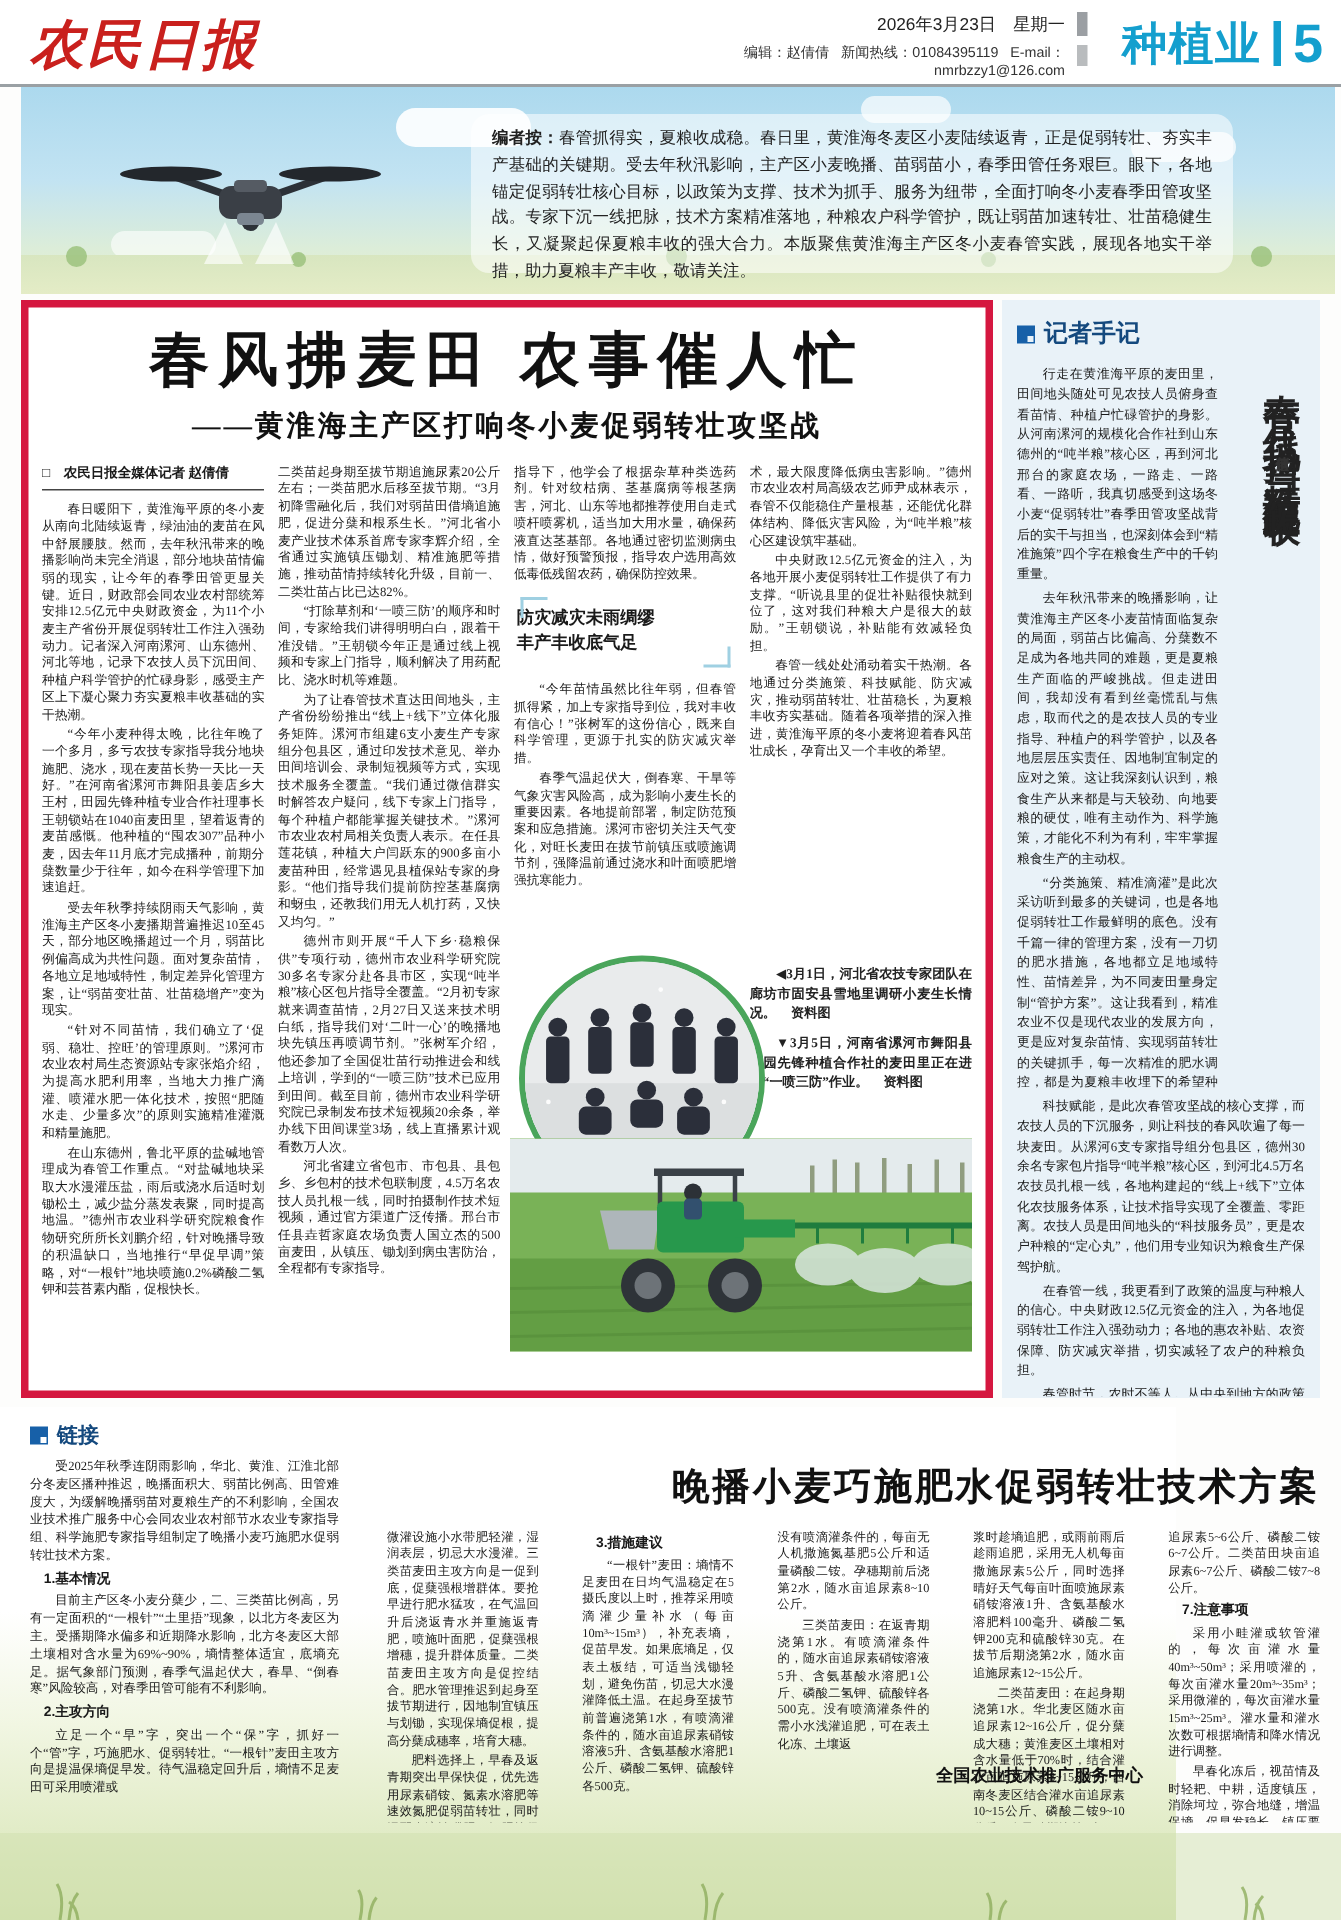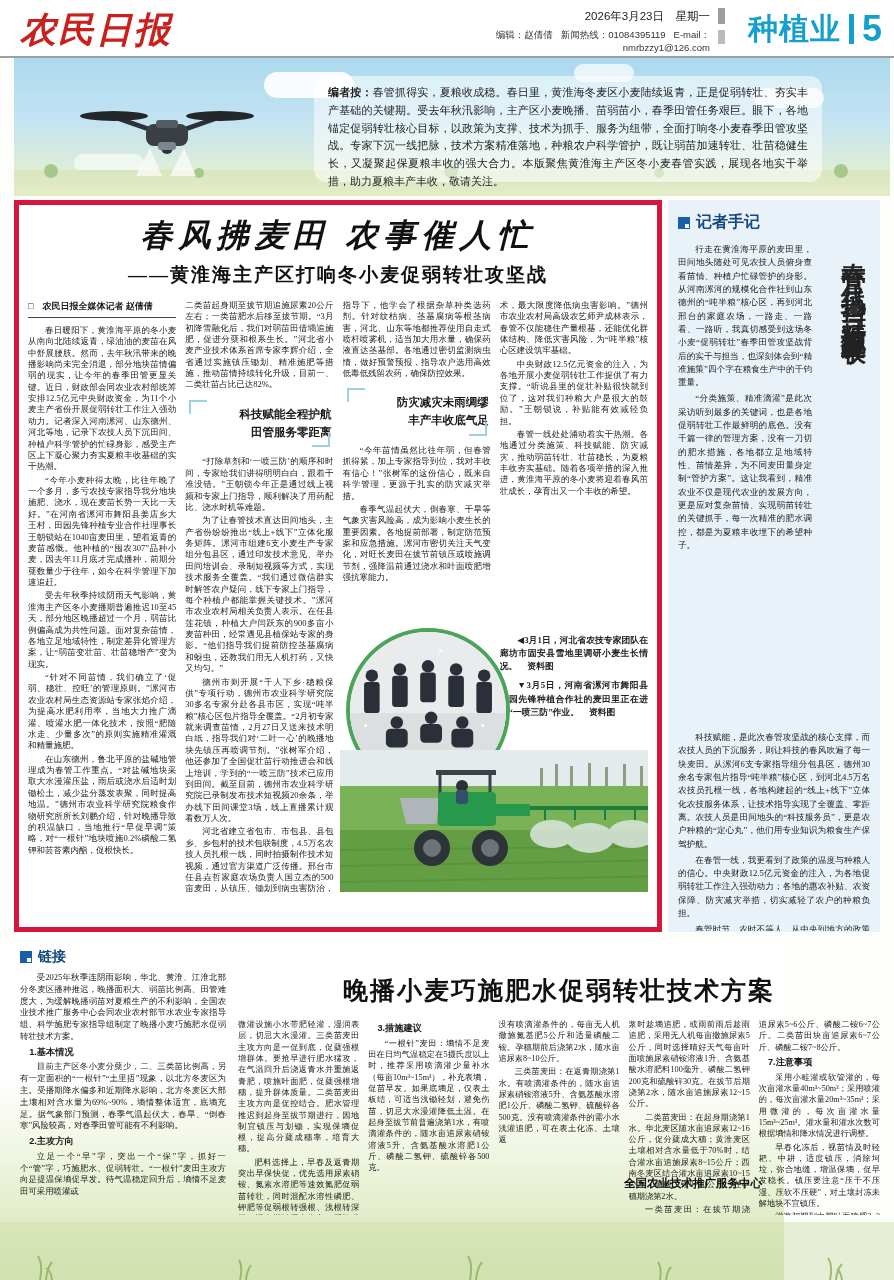--- a/index.html
+++ b/index.html
@@ -30,30 +30,30 @@
   .tree{position:absolute;bottom:18px;width:14px;height:14px;border-radius:50%;background:#9cc27e;opacity:.85;}
   .note-box{position:absolute;left:300px;top:18px;width:508px;height:106px;border-radius:12px;
             background:rgba(255,255,255,.55);padding:8px 14px;box-sizing:border-box;
             font-size:11px;line-height:1.62;text-align:justify;color:#222;}
   .note-box b{font-weight:900;}
   .drone{position:absolute;left:48px;top:22px;}
 
   
   .article{position:absolute;left:14px;top:200px;width:648px;height:732px;box-sizing:border-box;
            border:5px solid #d5173f;background:#fff;padding:8px 9px;}
-  .a-title{font-size:32px;font-weight:900;text-align:center;letter-spacing:6px;line-height:1.15;
-           font-family:"Liberation Sans",sans-serif;color:#111;margin-top:4px;font-style:italic;}
+  .a-title{font-size:40px;font-weight:900;text-align:center;letter-spacing:6px;line-height:1.15;
+           font-family:"Liberation Sans",sans-serif;color:#111;margin-top:4px;}
   .a-sub{font-size:19px;font-weight:700;text-align:center;letter-spacing:2px;margin-top:8px;color:#111;}
   .a-body{position:relative;display:flex;gap:9px;margin-top:12px;height:594px;overflow:hidden;}
   .acol{flex:1;min-width:0;font-size:8.5px;line-height:1.34;overflow:hidden;}
   .acol-short{height:330px;}
   .blk{margin:0 0 2px;}
   .blk.p{text-indent:2em;text-align:justify;}
   .blk.pc{text-indent:0;text-align:justify;}
-  .blk.h{font-weight:900;font-size:11.5px;text-align:right;line-height:1.55;margin:9px 0;
+  .blk.h{font-weight:900;font-size:11.5px;text-align:left;line-height:1.55;margin:9px 0;
          padding:6px 2px;position:relative;white-space:pre-line;font-family:"Liberation Sans",sans-serif;}
   .blk.h::before{content:"";position:absolute;left:4px;top:0;width:16px;height:12px;
          border-left:2px solid #9fd0e2;border-top:2px solid #9fd0e2;}
   .blk.h::after{content:"";position:absolute;right:4px;bottom:0;width:16px;height:12px;
          border-right:2px solid #9fd0e2;border-bottom:2px solid #9fd0e2;}
   .blk.byline{font-weight:700;font-size:9px;text-align:left;border-bottom:1px solid #444;
          padding-bottom:5px;margin-bottom:7px;}
   .captions{margin-top:4px;}
   .cap{font-size:8.8px;line-height:1.5;text-align:justify;text-indent:2em;font-weight:700;margin:0 0 6px;color:#222;}
   .cap .credit{font-weight:900;padding-left:10px;}
@@ -84,24 +84,24 @@
   
   .bottom{position:absolute;left:0;top:938px;width:784px;height:342px;
           background:linear-gradient(180deg,#ffffff 0%,#ffffff 40%,#f1f6e2 62%,#e2ecc8 82%,#d3e2b0 100%);}
   .lk-head{position:absolute;left:20px;top:10px;display:flex;align-items:center;gap:6px;}
   .lk-ico{width:12px;height:12px;background:#1760a8;position:relative;}
   .lk-ico::after{content:"";position:absolute;right:1px;bottom:1px;width:4px;height:4px;background:#fff;}
   .lk-title{font-size:14px;font-weight:900;color:#14497e;font-family:"Liberation Sans",sans-serif;}
   .b-flex{position:absolute;left:20px;top:34px;width:860px;display:flex;gap:12px;}
   .bcol1{width:206px;font-size:8.4px;line-height:1.4;height:236px;overflow:hidden;}
   .bright{flex:1;min-width:0;}
-  .btitle{font-size:25px;font-weight:900;text-align:center;letter-spacing:2px;color:#111;
+  .btitle{font-size:25px;font-weight:900;text-align:right;letter-spacing:2px;color:#111;
           font-family:"Liberation Sans",sans-serif;margin:2px 0 12px;}
   .bcols{display:flex;gap:9px;height:196px;overflow:hidden;}
-  .bcol{flex:1;min-width:0;font-size:8.2px;line-height:1.38;overflow:hidden;}
+  .bcol{flex:1;min-width:0;font-size:8.2px;line-height:1.38;overflow:hidden;margin-left:20px;}
   .blk.bh{font-weight:900;font-size:9.2px;text-indent:1em;margin:3px 0;font-family:"Liberation Sans",sans-serif;}
   .signature{position:absolute;right:22px;top:238px;font-size:11.5px;font-weight:900;color:#111;}
   .grass{position:absolute;left:0;bottom:0;width:894px;height:58px;}
 </style>
 </head>
 <body>
 
 <div class="page">
 
   <div class="hdr">
@@ -162,22 +162,20 @@
       <p class="blk byline">□　农民日报全媒体记者 赵倩倩</p>
           <p class="blk p">春日暖阳下，黄淮海平原的冬小麦从南向北陆续返青，绿油油的麦苗在风中舒展腰肢。然而，去年秋汛带来的晚播影响尚未完全消退，部分地块苗情偏弱的现实，让今年的春季田管更显关键。近日，财政部会同农业农村部统筹安排12.5亿元中央财政资金，为11个小麦主产省份开展促弱转壮工作注入强劲动力。记者深入河南漯河、山东德州、河北等地，记录下农技人员下沉田间、种植户科学管护的忙碌身影，感受主产区上下凝心聚力夯实夏粮丰收基础的实干热潮。</p>
           <p class="blk p">“今年小麦种得太晚，比往年晚了一个多月，多亏农技专家指导我分地块施肥、浇水，现在麦苗长势一天比一天好。”在河南省漯河市舞阳县姜店乡大王村，田园先锋种植专业合作社理事长王朝锁站在1040亩麦田里，望着返青的麦苗感慨。他种植的“囤农307”品种小麦，因去年11月底才完成播种，前期分蘖数量少于往年，如今在科学管理下加速追赶。</p>
           <p class="blk p">受去年秋季持续阴雨天气影响，黄淮海主产区冬小麦播期普遍推迟10至45天，部分地区晚播超过一个月，弱苗比例偏高成为共性问题。面对复杂苗情，各地立足地域特性，制定差异化管理方案，让“弱苗变壮苗、壮苗稳增产”变为现实。</p>
           <p class="blk p">“针对不同苗情，我们确立了‘促弱、稳壮、控旺’的管理原则。”漯河市农业农村局生态资源站专家张焰介绍，为提高水肥利用率，当地大力推广滴灌、喷灌水肥一体化技术，按照“肥随水走、少量多次”的原则实施精准灌溉和精量施肥。</p>
           <p class="blk p">在山东德州，鲁北平原的盐碱地管理成为春管工作重点。“对盐碱地块采取大水漫灌压盐，雨后或浇水后适时划锄松土，减少盐分蒸发表聚，同时提高地温。”德州市农业科学研究院粮食作物研究所所长刘鹏介绍，针对晚播导致的积温缺口，当地推行“早促早调”策略，对“一根针”地块喷施0.2%磷酸二氢钾和芸苔素内酯，促根快长。</p>
         </div>
       <div class="acol">
 
       <p class="blk pc">二类苗起身期至拔节期追施尿素20公斤左右；一类苗肥水后移至拔节期。“3月初降雪融化后，我们对弱苗田借墒追施肥，促进分蘖和根系生长。”河北省小麦产业技术体系首席专家李辉介绍，全省通过实施镇压锄划、精准施肥等措施，推动苗情持续转化升级，目前一、二类壮苗占比已达82%。</p>
-          <p class="blk h">科技赋能全程护航
-田管服务零距离</p>
           <p class="blk p">“打除草剂和‘一喷三防’的顺序和时间，专家给我们讲得明明白白，跟着干准没错。”王朝锁今年正是通过线上视频和专家上门指导，顺利解决了用药配比、浇水时机等难题。</p>
           <p class="blk p">为了让春管技术直达田间地头，主产省份纷纷推出“线上+线下”立体化服务矩阵。漯河市组建6支小麦生产专家组分包县区，通过印发技术意见、举办田间培训会、录制短视频等方式，实现技术服务全覆盖。“我们通过微信群实时解答农户疑问，线下专家上门指导，每个种植户都能掌握关键技术。”漯河市农业农村局相关负责人表示。在任县莲花镇，种植大户闫跃东的900多亩小麦苗种田，经常遇见县植保站专家的身影。“他们指导我们提前防控茎基腐病和蚜虫，还教我们用无人机打药，又快又均匀。”</p>
           <p class="blk p">德州市则开展“千人下乡·稳粮保供”专项行动，德州市农业科学研究院30多名专家分赴各县市区，实现“吨半粮”核心区包片指导全覆盖。“2月初专家就来调查苗情，2月27日又送来技术明白纸，指导我们对‘二叶一心’的晚播地块先镇压再喷调节剂。”张树军介绍，他还参加了全国促壮苗行动推进会和线上培训，学到的“一喷三防”技术已应用到田间。截至目前，德州市农业科学研究院已录制发布技术短视频20余条，举办线下田间课堂3场，线上直播累计观看数万人次。</p>
           <p class="blk p">河北省建立省包市、市包县、县包乡、乡包村的技术包联制度，4.5万名农技人员扎根一线，同时拍摄制作技术短视频，通过官方渠道广泛传播。邢台市任县垚哲家庭农场负责人国立杰的500亩麦田，从镇压、锄划到病虫害防治，全程都有专家指导。</p>
         </div>
       <div class="acol acol-short">
 
       <p class="blk pc">指导下，他学会了根据杂草种类选药剂。针对纹枯病、茎基腐病等根茎病害，河北、山东等地都推荐使用自走式喷杆喷雾机，适当加大用水量，确保药液直达茎基部。各地通过密切监测病虫情，做好预警预报，指导农户选用高效低毒低残留农药，确保防控效果。</p>
           <p class="blk h">防灾减灾未雨绸缪
 丰产丰收底气足</p>
@@ -286,20 +284,21 @@
 
   <div class="sidebar">
     <div class="sb-head">
       <span class="sb-ico"></span>
       <span class="sb-title">记者手记</span>
     </div>
     <div class="sb-body">
       <div class="sb-text-top">
 
       <p class="blk p">行走在黄淮海平原的麦田里，田间地头随处可见农技人员俯身查看苗情、种植户忙碌管护的身影。从河南漯河的规模化合作社到山东德州的“吨半粮”核心区，再到河北邢台的家庭农场，一路走、一路看、一路听，我真切感受到这场冬小麦“促弱转壮”春季田管攻坚战背后的实干与担当，也深刻体会到“精准施策”四个字在粮食生产中的千钧重量。</p>
+          <p class="blk p">去年秋汛带来的晚播影响，让黄淮海主产区冬小麦苗情面临复杂的局面，弱苗占比偏高、分蘖数不足成为各地共同的难题，更是夏粮生产面临的严峻挑战。但走进田间，我却没有看到丝毫慌乱与焦虑，取而代之的是农技人员的专业指导、种植户的科学管护，以及各地层层压实责任、因地制宜制定的应对之策。这让我深刻认识到，粮食生产从来都是与天较劲、向地要粮的硬仗，唯有主动作为、科学施策，才能化不利为有利，牢牢掌握粮食生产的主动权。</p>
           <p class="blk p">“分类施策、精准滴灌”是此次采访听到最多的关键词，也是各地促弱转壮工作最鲜明的底色。没有千篇一律的管理方案，没有一刀切的肥水措施，各地都立足地域特性、苗情差异，为不同麦田量身定制“管护方案”。这让我看到，精准农业不仅是现代农业的发展方向，更是应对复杂苗情、实现弱苗转壮的关键抓手，每一次精准的肥水调控，都是为夏粮丰收埋下的希望种子。</p>
         </div>
       <div class="sb-vert">
         <div class="vt">春管一线见担当</div>
         <div class="va">赵倩倩</div>
         <div class="vt vt2">精准施策促丰收</div>
       </div>
       <div class="sb-text-bot">
 
       <p class="blk p">科技赋能，是此次春管攻坚战的核心支撑，而农技人员的下沉服务，则让科技的春风吹遍了每一块麦田。从漯河6支专家指导组分包县区，德州30余名专家包片指导“吨半粮”核心区，到河北4.5万名农技员扎根一线，各地构建起的“线上+线下”立体化农技服务体系，让技术指导实现了全覆盖、零距离。农技人员是田间地头的“科技服务员”，更是农户种粮的“定心丸”，他们用专业知识为粮食生产保驾护航。</p>

